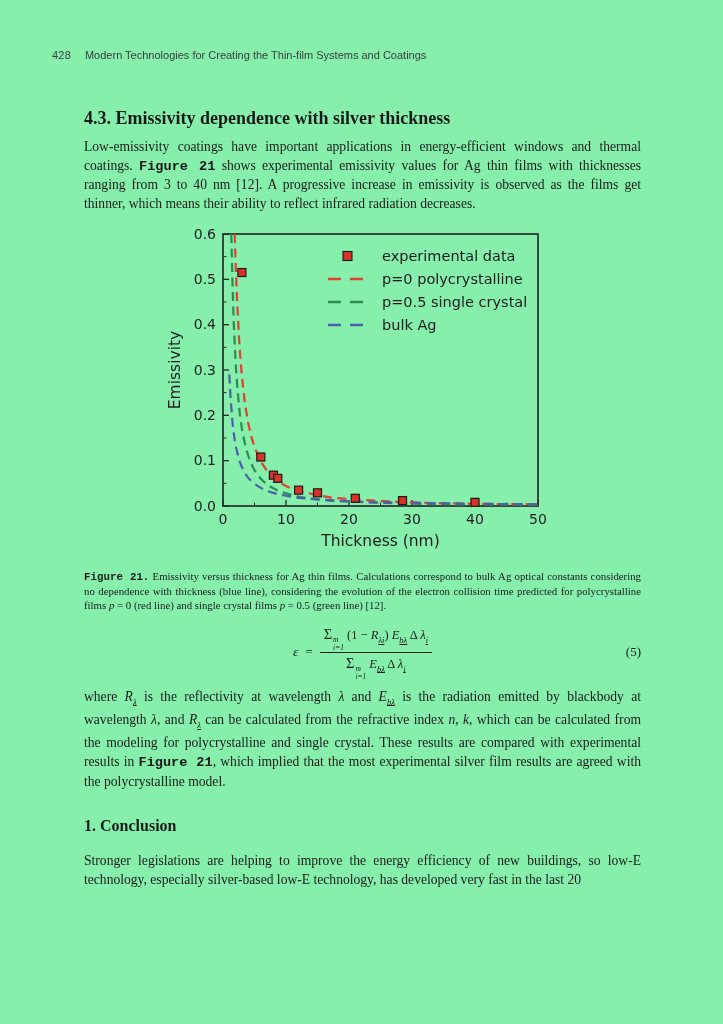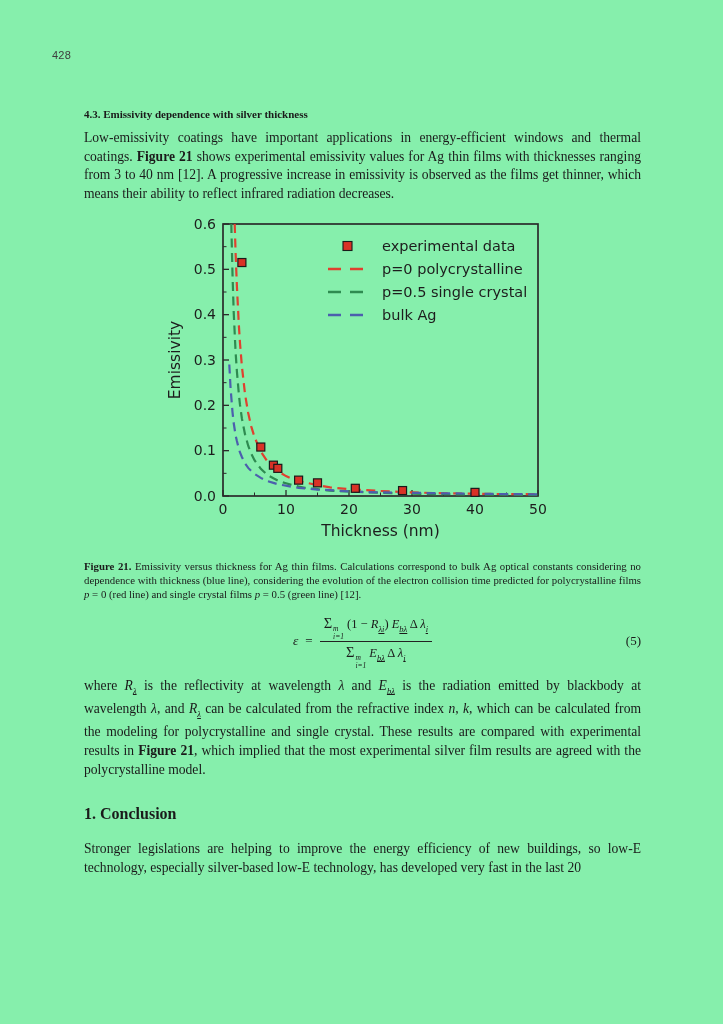--- a/index.html
+++ b/index.html
@@ -8,55 +8,56 @@
     background:#86efac;color:#1a1a1a;box-sizing:border-box;overflow:hidden;
     font-family:"Liberation Serif", serif;
   }
   .running-header{
     position:absolute;top:49px;left:52px;right:84px;
     font-family:"Liberation Sans", sans-serif;font-size:11px;color:#3d3d3d;
     display:flex;align-items:baseline;
   }
   .running-header .pageno{margin-right:14px;letter-spacing:0.2px;}
   main{position:absolute;top:100px;left:84px;width:557px;}
-  .subheading{font-size:11px;font-weight:bold;margin:8px 0 0 0;}
+  .subheading{font-size:18px;font-weight:bold;margin:8px 0 0 0;}
   .bodytext{font-size:13.6px;line-height:18.6px;text-align:justify;margin:9px 0 0 0;}
   .figure-block{margin:16px 0 0 0;}
   .chart-mount{margin:0 0 0 82px;}
   .figcaption{
     font-size:10.8px;line-height:14px;text-align:justify;margin:12px 0 0 0;color:#1a1a1a;
   }
   .eq-row{position:relative;margin:14px 0 0 0;min-height:44px;
     display:flex;justify-content:center;align-items:center;font-size:13px;}
   .eq-body{display:inline-flex;align-items:center;gap:7px;}
   .eq-lhs{font-style:italic;font-size:13.5px;}
   .frac{display:inline-flex;flex-direction:column;text-align:center;font-size:12.5px;}
   .frac .top{border-bottom:1.1px solid #222;padding:0 4px 2px 4px;}
   .frac .bot{padding:2px 4px 0 4px;}
   .eq-number{position:absolute;right:0;top:50%;transform:translateY(-50%);font-size:13px;}
-  .seg-b{font-weight:bold;}
+  .seg-b{font-weight:bold;font-family:Liberation Mono, monospace;}
   .seg-i{font-style:italic;}
   .seg-sigma{font-size:14.5px;}
   sub.seg-isub{font-size:8.5px;font-style:italic;text-decoration:underline;}
   .seg-stack{display:inline-flex;flex-direction:column;font-size:7.5px;font-style:italic;
     line-height:1.08;text-align:left;margin:0 3px 0 1px;transform:translateY(3px);}
   .conclusion-heading{font-size:16px;font-weight:bold;margin:26px 0 0 0;}
   
   svg text{font-family:"DejaVu Sans", sans-serif;fill:#1d1d1d;}
   svg .tick-label{font-size:14px;}
   svg .ax-label{font-size:15.5px;}
   svg .legend-label{font-size:14.5px;}
 </style>
 </head>
 <body>
 
 <div class="page">
 
   <div class="running-header">
     <span class="pageno">428</span>
+    <span>Modern Technologies for Creating the Thin-film Systems and Coatings</span>
   </div>
 
   <main>
 
     <h2 class="subheading">4.3. Emissivity dependence with silver thickness</h2>
 
     <p class="bodytext"><span>Low-emissivity coatings have important applications in energy-efficient windows and thermal coatings. </span><span class="seg-b">Figure 21</span><span> shows experimental emissivity values for Ag thin films with thicknesses ranging from 3 to 40 nm [12]. A progressive increase in emissivity is observed as the films get thinner, which means their ability to reflect infrared radiation decreases.</span></p>
 
     <figure class="figure-block" style="margin-left:0;margin-right:0;">
       <div class="chart-mount" id="chart-mount"><svg width="414" height="324" viewBox="0 0 414 324">

